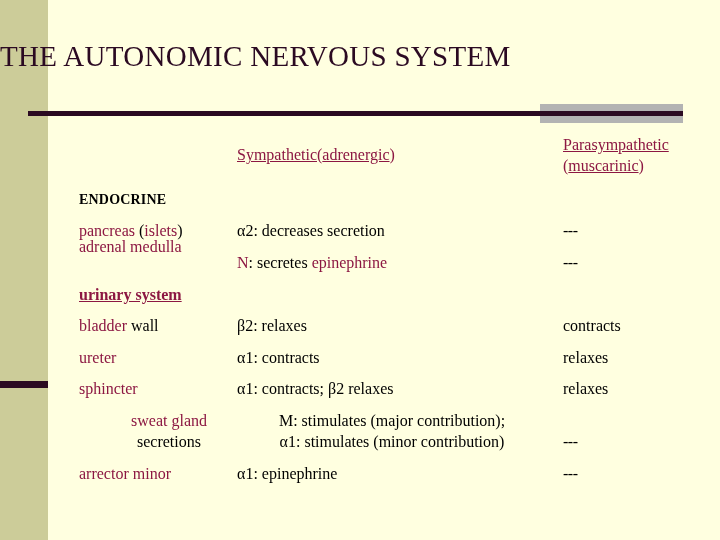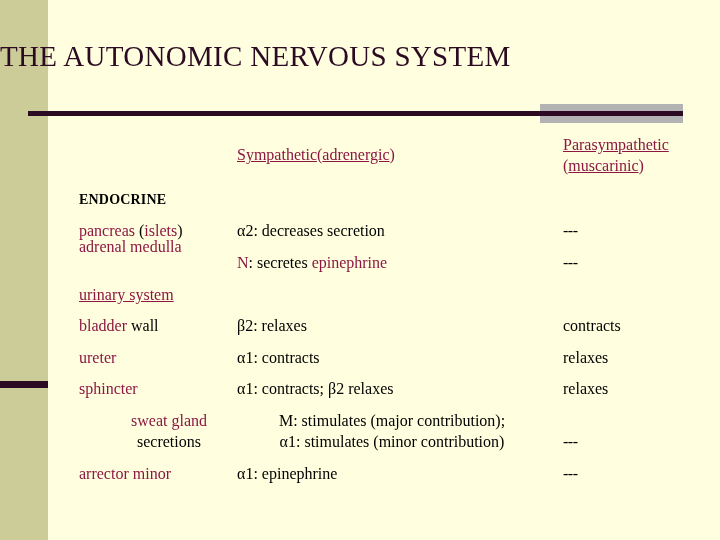--- a/index.html
+++ b/index.html
@@ -96,21 +96,21 @@
   }
   .section-caps {
     color: #000000;
     font-weight: bold;
     font-size: 14px;
     line-height: 19px;
     letter-spacing: 0.2px;
   }
   .section-sub {
     color: #8C1742;
-    font-weight: normal;
+    font-weight: bold;
     text-decoration: underline;
     font-size: 16px;
     line-height: 21px;
   }
   .dashes {
     color: #000000;
     font-size: 16px;
     line-height: 21px;
     letter-spacing: -0.5px;
   }

